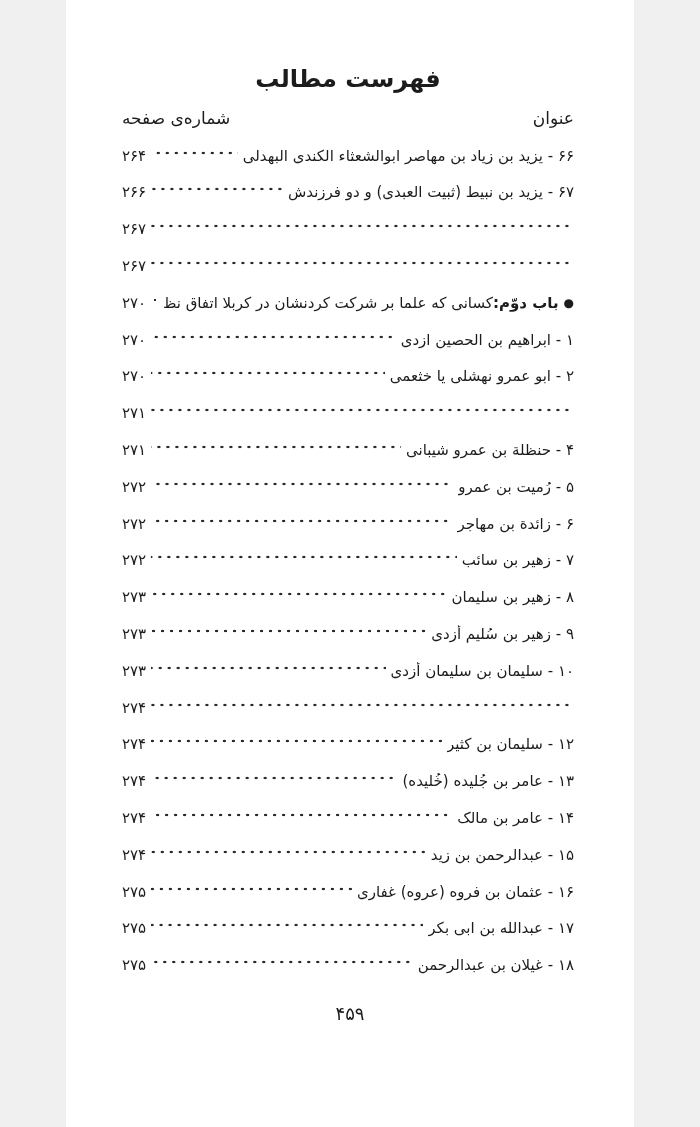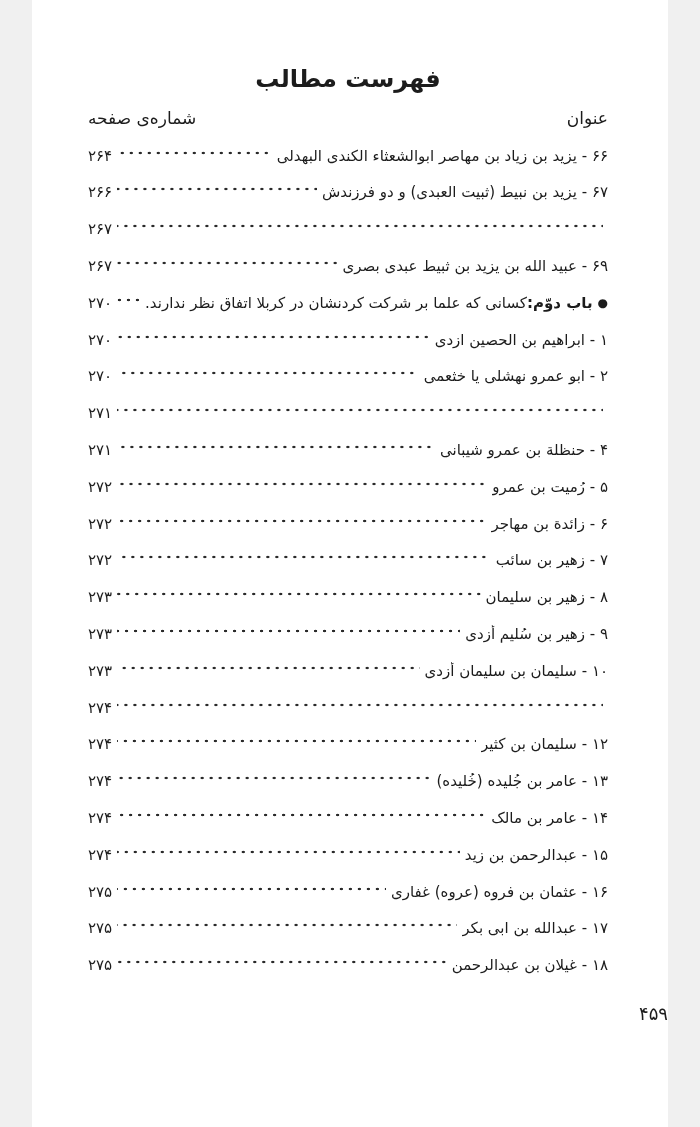--- a/index.html
+++ b/index.html
@@ -1,21 +1,21 @@
 <!DOCTYPE html>
 <html lang="fa"><head>
 <meta charset="utf-8">
 <style>
   * { margin: 0; padding: 0; box-sizing: border-box; }
   html, body { width: 700px; background: #f0f0f0; }
   body { font-family: "DejaVu Sans", sans-serif; }
 
   .page {
     position: relative;
-    width: 636px;
+    width: 568px;
     height: 1127px;
     margin: 0 auto;
     background: #ffffff;
     color: #1c1c1c;
     direction: rtl;
     padding: 64px 60px 0 56px;
     overflow: hidden;
   }
 
   .title {
@@ -65,20 +65,21 @@
     font-size: 12px;
     margin-left: 5px;
     transform: translateY(-1px);
   }
 
   .footer {
     position: absolute;
     top: 1003px;
     left: 0;
     right: 0;
+    text-align: center;
     font-size: 18px;
     letter-spacing: 1px;
   }
 </style>
 </head>
 <body>
 
 <div class="page">
 
   <h1 class="title">فهرست مطالب</h1>
@@ -97,21 +98,20 @@
       <div class="row">
         <span class="label">۶۷ - یزید بن نبیط (ثبیت العبدی) و دو فرزندش</span>
         <span class="leader"></span>
         <span class="pagenum">۲۶۶</span>
       </div>
       <div class="row">
         <span class="leader"></span>
         <span class="pagenum">۲۶۷</span>
       </div>
       <div class="row">
-        <span class="label">۶۹ - عبید الله بن یزید بن ثبیط عبدی بصری</span>
         <span class="leader"></span>
         <span class="pagenum">۲۶۷</span>
       </div>
       <div class="row section">
         <span class="label"><span class="bullet">●</span><span class="bold-prefix">باب دوّم:</span><span>کسانی که علما بر شرکت کردنشان در کربلا اتفاق نظر ندارند.</span></span>
         <span class="leader"></span>
         <span class="pagenum">۲۷۰</span>
       </div>
       <div class="row">
         <span class="label">۱ - ابراهیم بن الحصین ازدی</span>

